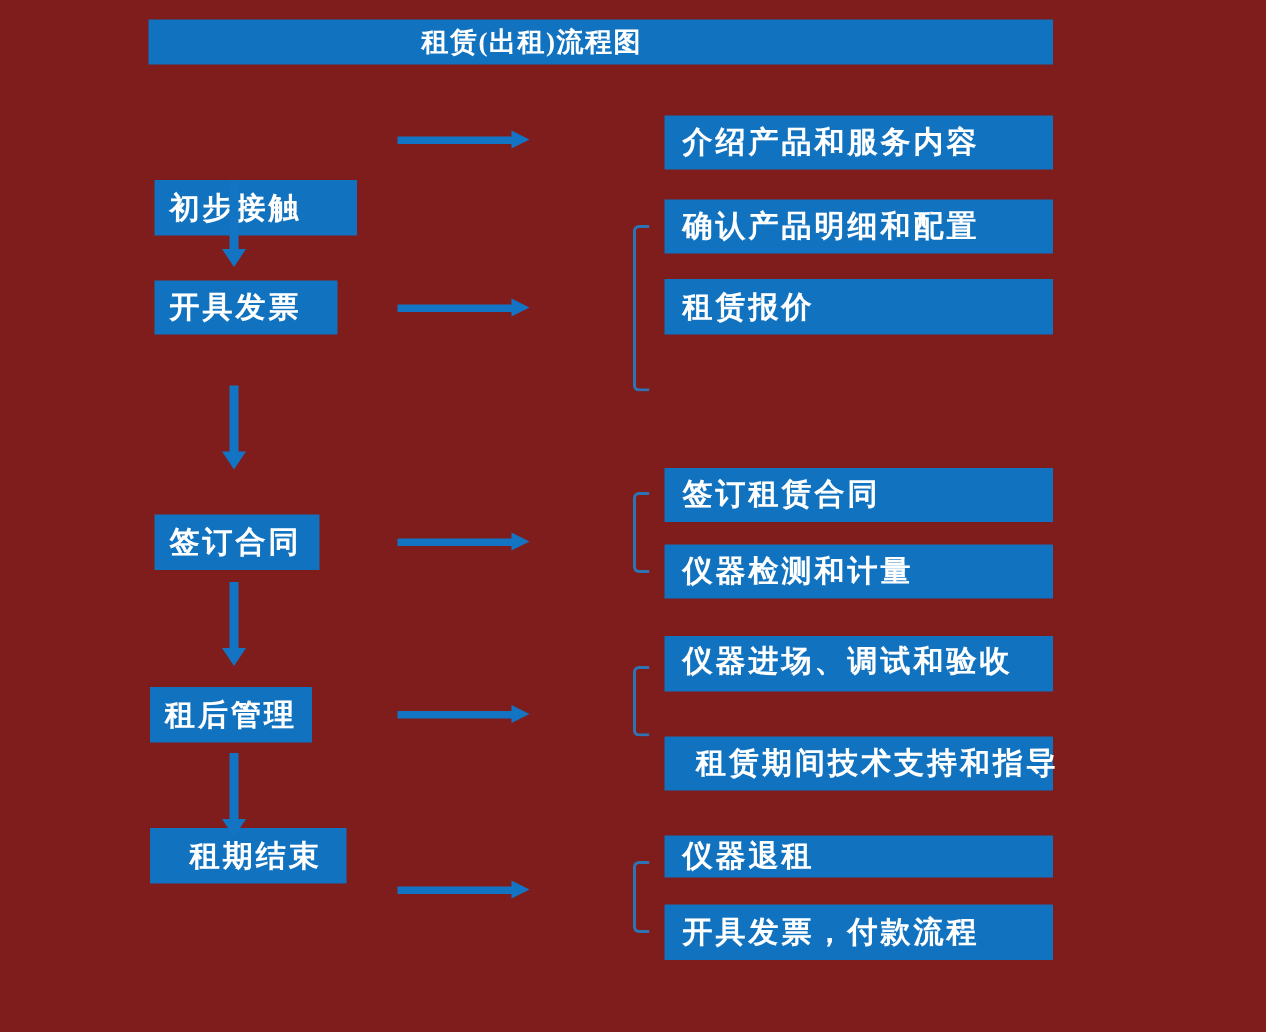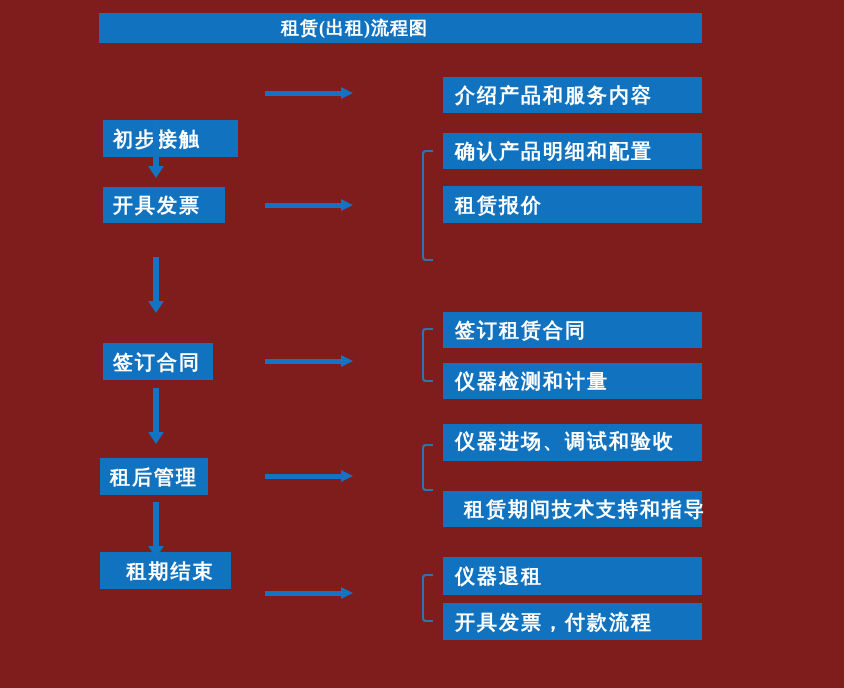--- a/index.html
+++ b/index.html
@@ -45,21 +45,21 @@
   .l5 { left: 100px; top: 552px; width: 131px; height: 37px; justify-content: center; }
 
   .r1  { top: 77px;  height: 36px; }
   .r2  { top: 133px; height: 36px; }
   .r3  { top: 186px; height: 37px; }
   .r4  { top: 243px; height: 37px; }
   .r5  { top: 312px; height: 36px; }
   .r6  { top: 363px; height: 36px; }
   .r7  { top: 424px; height: 37px; font-family: Liberation Mono, monospace; }
   .r8  { top: 491px; height: 36px; padding-left: 21px; }
-  .r9  { top: 557px; height: 38px; }
+  .r9  { top: 557px; height: 28px; }
   .r10 { top: 603px; height: 37px; }
 
   
   .harrow { position: absolute; left: 265px; width: 88px; height: 13px; }
   .harrow .shaft {
     position: absolute; left: 0; top: 4px; height: 5px; width: 77px;
     background: #1474c4;
   }
   .harrow .head {
     position: absolute; right: 0; top: 0;

